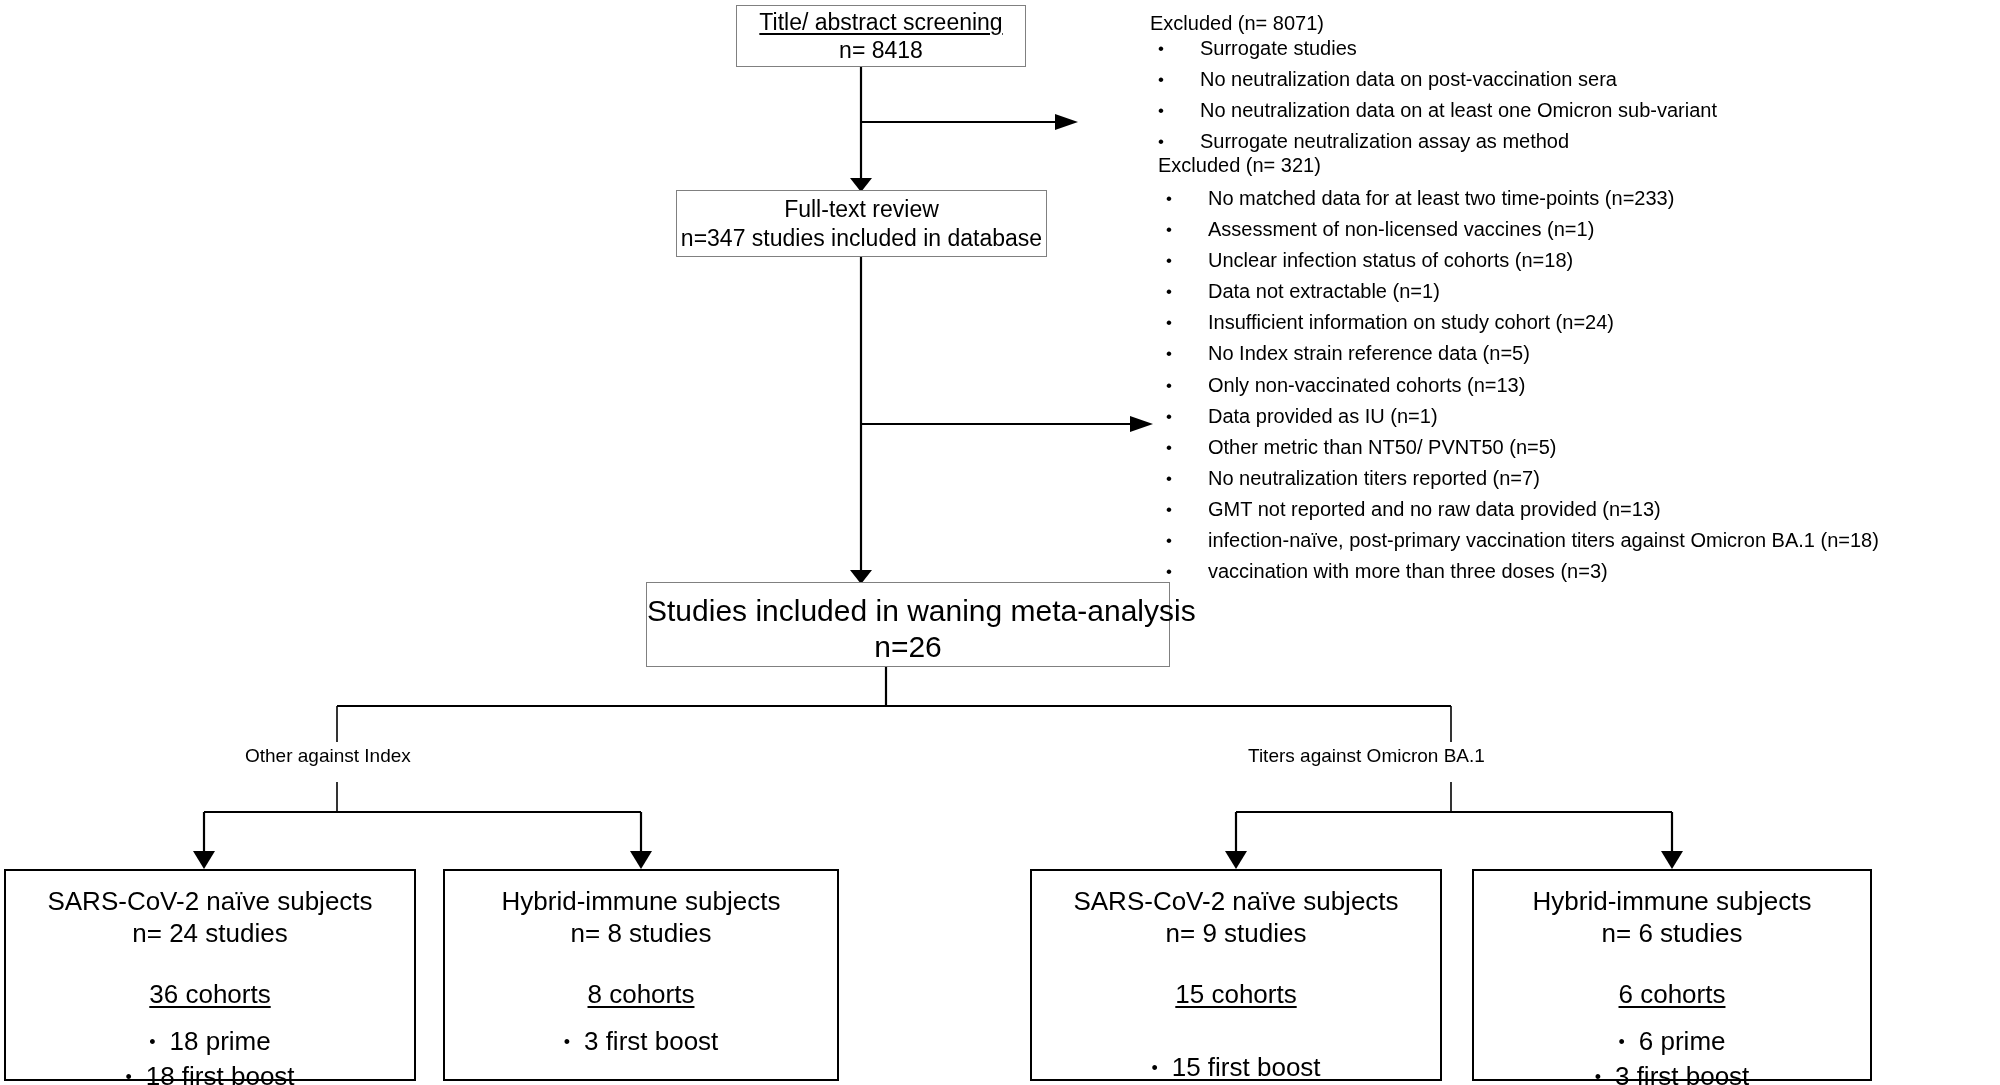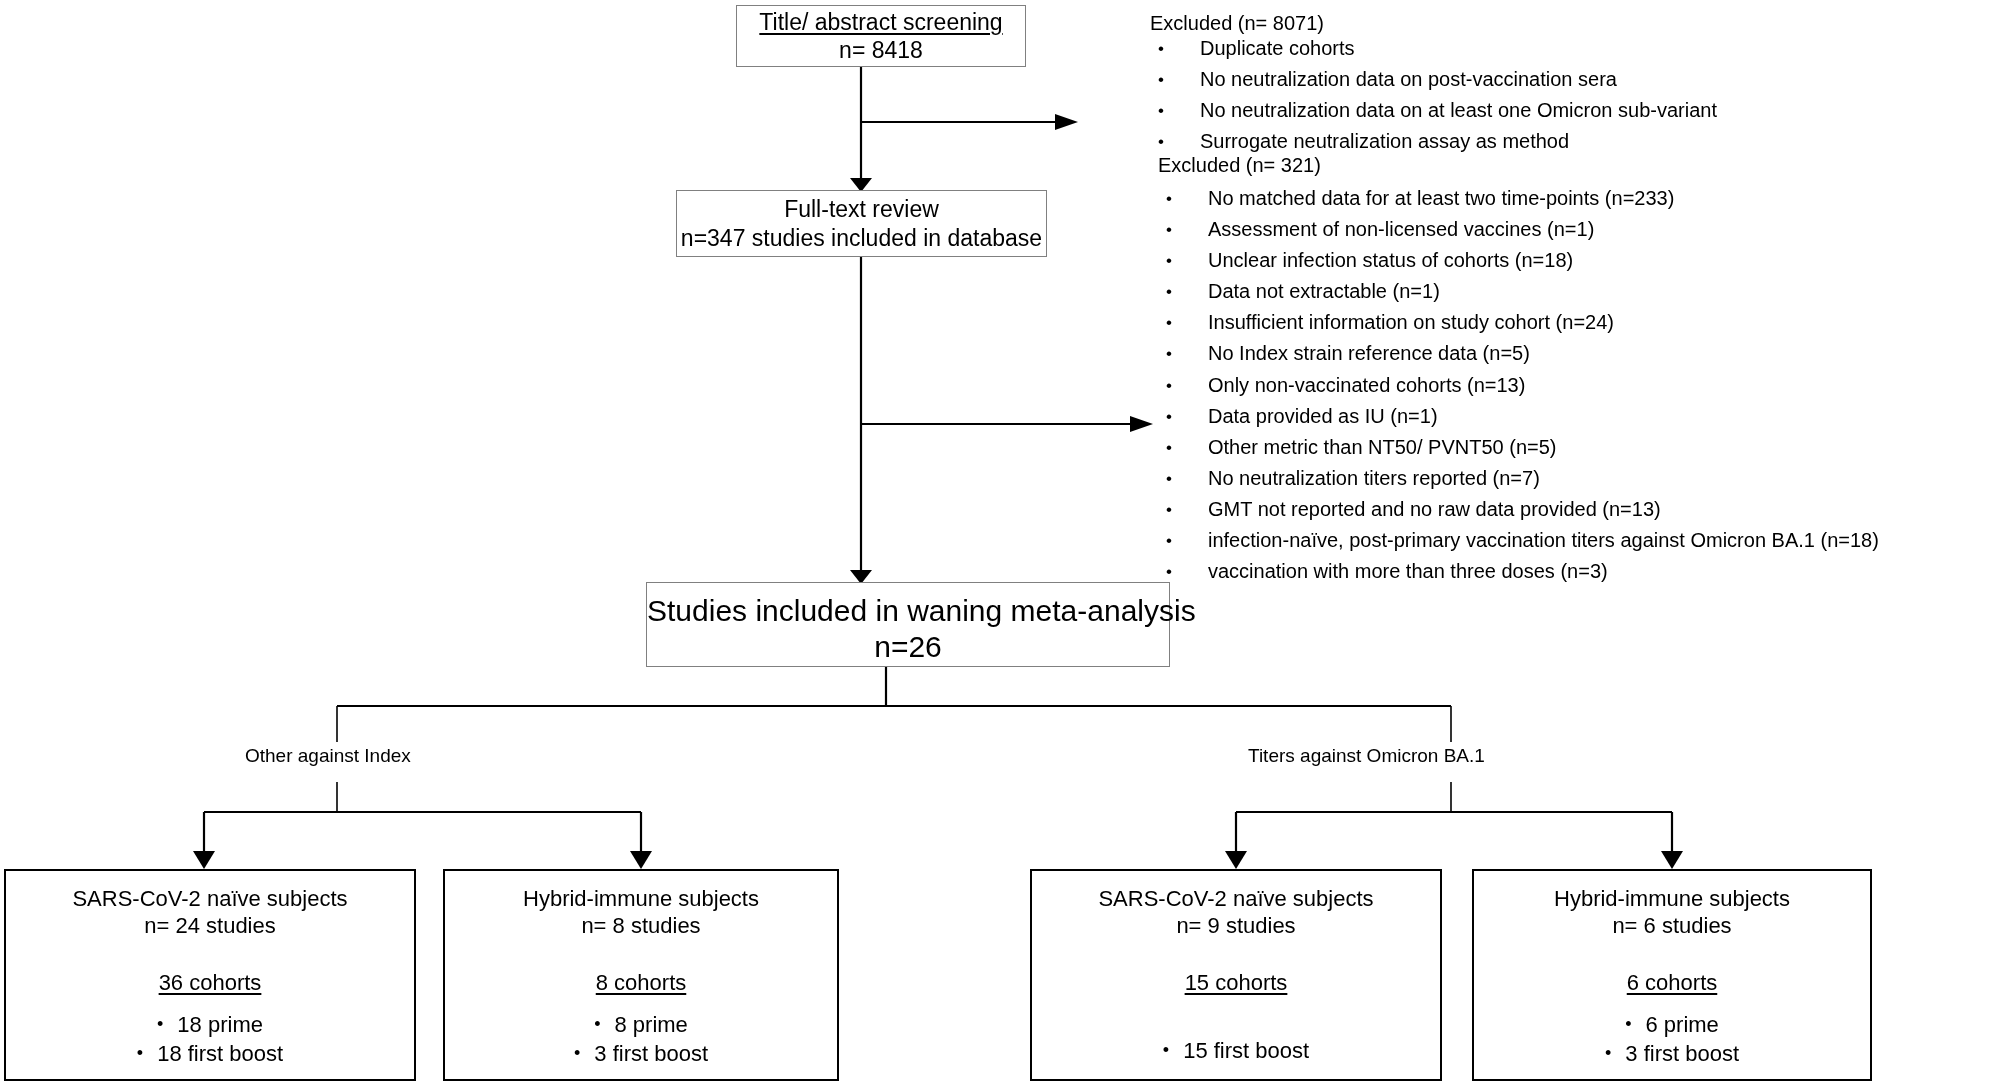--- a/index.html
+++ b/index.html
@@ -57,21 +57,21 @@
     justify-content: flex-end;
   }
 
   
   .leafbox {
     position: absolute;
     box-sizing: border-box;
     border: 2px solid #000000;
     background: #ffffff;
     padding: 14px 10px 10px 10px;
-    font-size: 22px;
+    font-size: 26px;
   }
   #leaf-0 { left: 4px;    top: 869px; width: 412px; height: 212px; }
   #leaf-1 { left: 443px;  top: 869px; width: 396px; height: 212px; }
   #leaf-2 { left: 1030px; top: 869px; width: 412px; height: 212px; }
   #leaf-3 { left: 1472px; top: 869px; width: 400px; height: 212px; }
 
   .leaf-title { text-align: center; line-height: 1.24; white-space: nowrap; }
   .leaf-gap   { height: 30px; }
   .leaf-cohorts {
     text-align: center;
@@ -193,21 +193,21 @@
   </div>
 
   <div class="box" id="box-waning">
     <span class="box-line">Studies included in waning meta-analysis</span>
     <span class="box-line">n=26</span>
   </div>
 
   <div class="exclusion" id="excl-1">
     <div class="excl-head">Excluded (n= 8071)</div>
     <ul class="excl-list">
-      <li>Duplicate cohorts</li>
+      <li>Surrogate studies</li>
       <li>No neutralization data on post-vaccination sera</li>
       <li>No neutralization data on at least one Omicron sub-variant</li>
       <li>Surrogate neutralization assay as method</li>
     </ul>
   </div>
 
   <div class="exclusion" id="excl-2">
     <div class="excl-head">Excluded (n= 321)</div>
     <ul class="excl-list">
       <li>No matched data for at least two time-points (n=233)</li>
@@ -239,21 +239,20 @@
       <li>18 first boost</li>
     </ul>
   </div>
 
   <div class="leafbox" id="leaf-1">
     <div class="leaf-title">Hybrid-immune subjects</div>
     <div class="leaf-title">n= 8 studies</div>
     <div class="leaf-gap"></div>
     <div class="leaf-cohorts">8 cohorts</div>
     <ul class="leaf-bullets">
-      <li>8 prime</li>
       <li>3 first boost</li>
     </ul>
   </div>
 
   <div class="leafbox" id="leaf-2">
     <div class="leaf-title">SARS-CoV-2 naïve subjects</div>
     <div class="leaf-title">n= 9 studies</div>
     <div class="leaf-gap"></div>
     <div class="leaf-cohorts">15 cohorts</div>
     <ul class="leaf-bullets">

